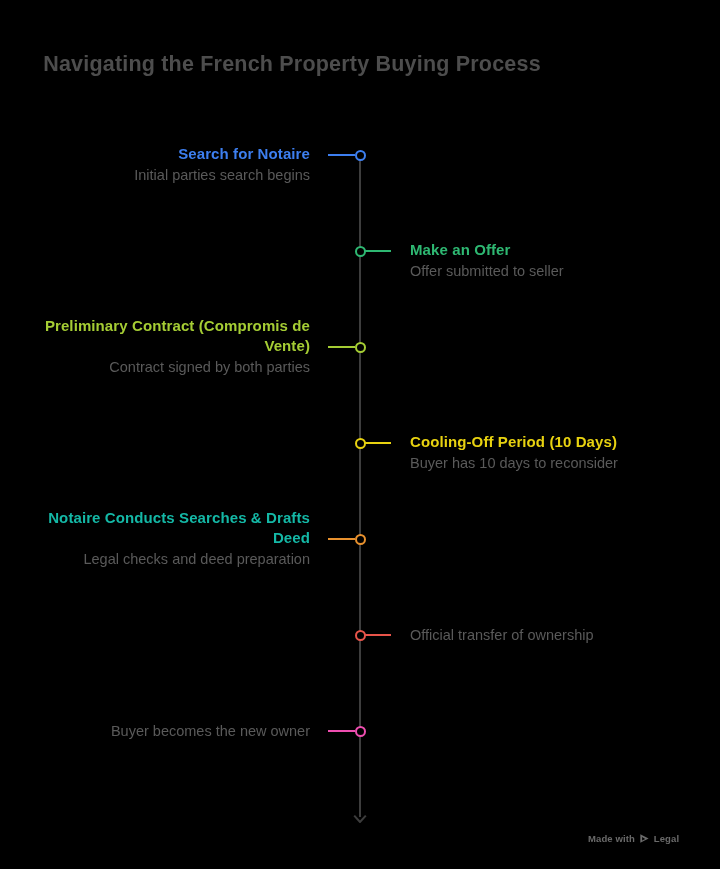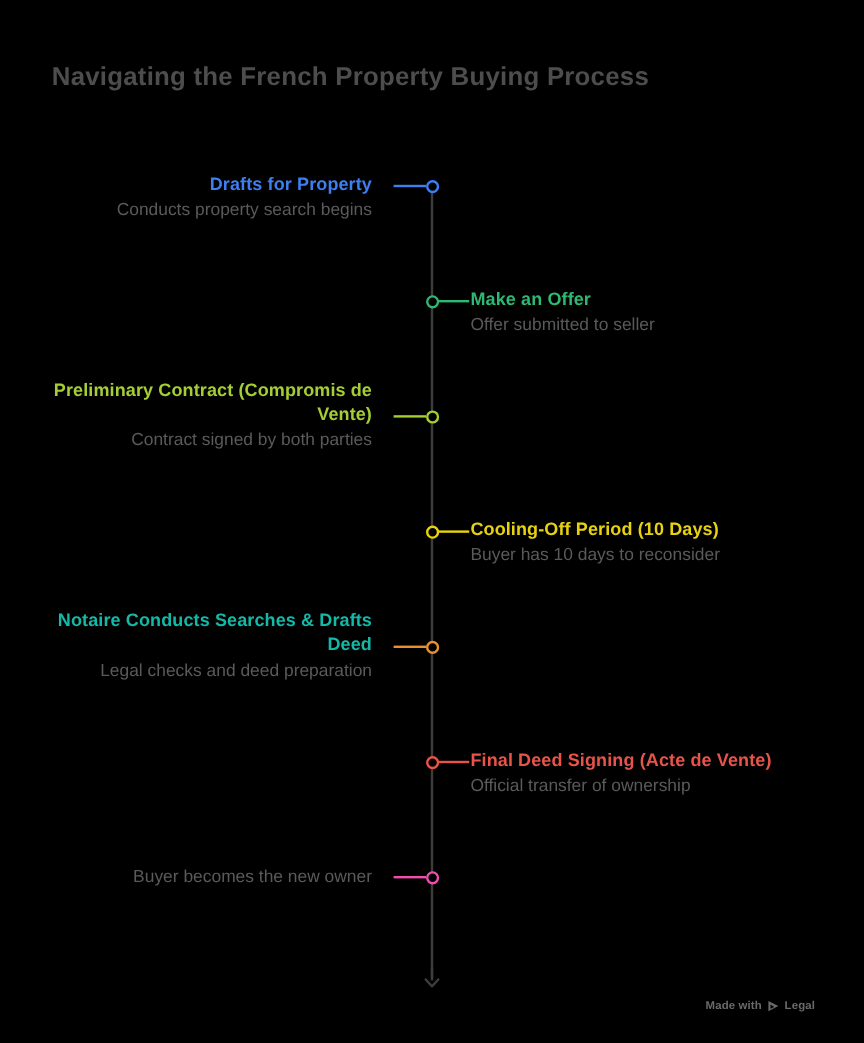--- a/index.html
+++ b/index.html
@@ -77,21 +77,21 @@
   
   .item-text {
     position: absolute;
     width: 300px;
   }
   .item-text.left {
     left: 10px;
     text-align: right;
   }
   .item-text.right {
-    left: 392px;
+    left: 410px;
     text-align: left;
     width: 300px;
   }
   .item-title {
     font-size: 15px;
     font-weight: bold;
     line-height: 1.33;
     letter-spacing: 0.1px;
   }
   .item-desc {
@@ -134,22 +134,22 @@
   <div class="axis-arrow">
     <svg width="18" height="16" viewBox="0 0 18 16">
       <path d="M9 0 L9 10 M3.2 8.6 L9 15 L14.8 8.6" fill="none" stroke="#3d3d3d" stroke-width="2"></path>
     </svg>
   </div>
 
   <div id="items-layer">
       <div class="connector left" style="top: 154px; width: 27px; background: rgb(61, 127, 240);"></div>
       <div class="node" style="top: 149.5px; border-color: rgb(61, 127, 240);"></div>
       <div class="item-text left" style="top: 144px;">
-        <div class="item-title" style="color: rgb(61, 127, 240);">Drafts for Property</div>
-        <div class="item-desc">Conducts property search begins</div>
+        <div class="item-title" style="color: rgb(61, 127, 240);">Search for Notaire</div>
+        <div class="item-desc">Initial parties search begins</div>
       </div>
       <div class="connector right" style="top: 250px; width: 26px; background: rgb(46, 184, 114);"></div>
       <div class="node" style="top: 245.5px; border-color: rgb(46, 184, 114);"></div>
       <div class="item-text right" style="top: 240px;">
         <div class="item-title" style="color: rgb(46, 184, 114);">Make an Offer</div>
         <div class="item-desc">Offer submitted to seller</div>
       </div>
       <div class="connector left" style="top: 346px; width: 27px; background: rgb(165, 205, 52);"></div>
       <div class="node" style="top: 341.5px; border-color: rgb(165, 205, 52);"></div>
       <div class="item-text left" style="top: 316px;">
@@ -164,21 +164,20 @@
       </div>
       <div class="connector left" style="top: 538px; width: 27px; background: rgb(232, 145, 46);"></div>
       <div class="node" style="top: 533.5px; border-color: rgb(232, 145, 46);"></div>
       <div class="item-text left" style="top: 508px;">
         <div class="item-title" style="color: #14b8a6;">Notaire Conducts Searches &amp; Drafts Deed</div>
         <div class="item-desc">Legal checks and deed preparation</div>
       </div>
       <div class="connector right" style="top: 634px; width: 26px; background: rgb(232, 84, 74);"></div>
       <div class="node" style="top: 629.5px; border-color: rgb(232, 84, 74);"></div>
       <div class="item-text right" style="top: 624px;">
-        <div class="item-title" style="color: rgb(232, 84, 74);">Final Deed Signing (Acte de Vente)</div>
         <div class="item-desc">Official transfer of ownership</div>
       </div>
       <div class="connector left" style="top: 730px; width: 27px; background: rgb(239, 78, 176);"></div>
       <div class="node" style="top: 725.5px; border-color: rgb(239, 78, 176);"></div>
       <div class="item-text left" style="top: 720px;">
         <div class="item-desc">Buyer becomes the new owner</div>
       </div>
     </div>
 
   <div class="watermark">

